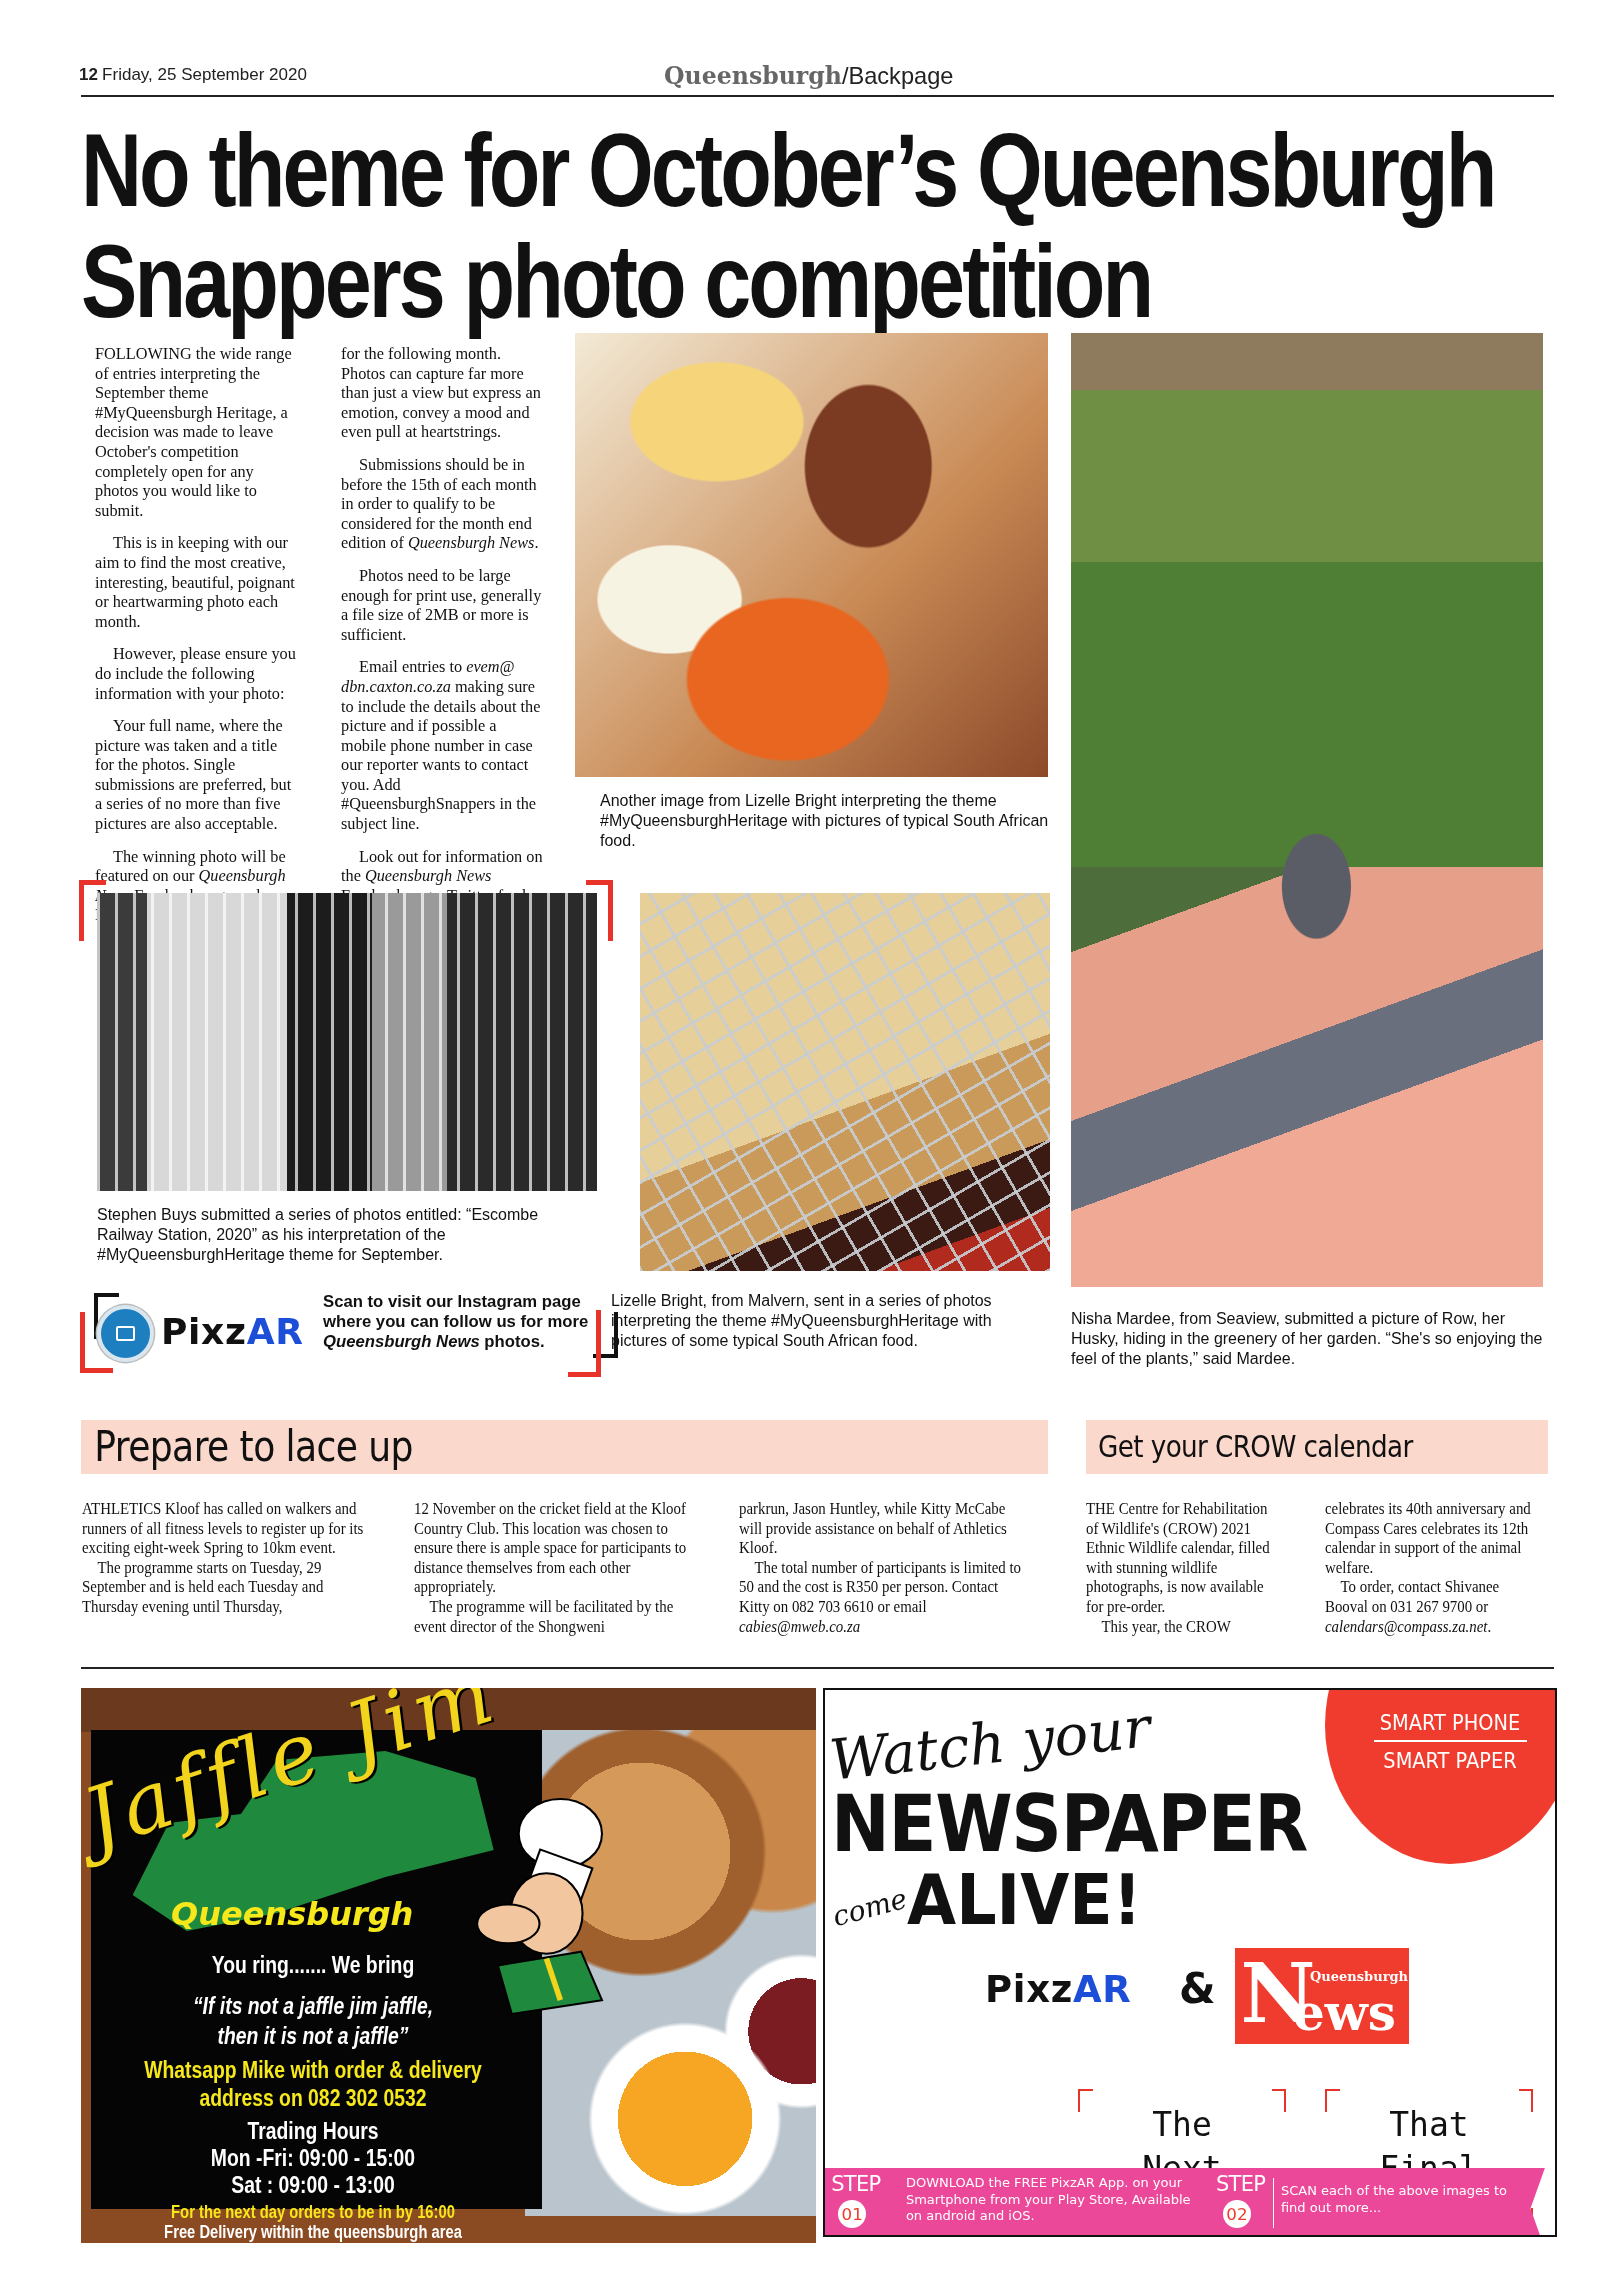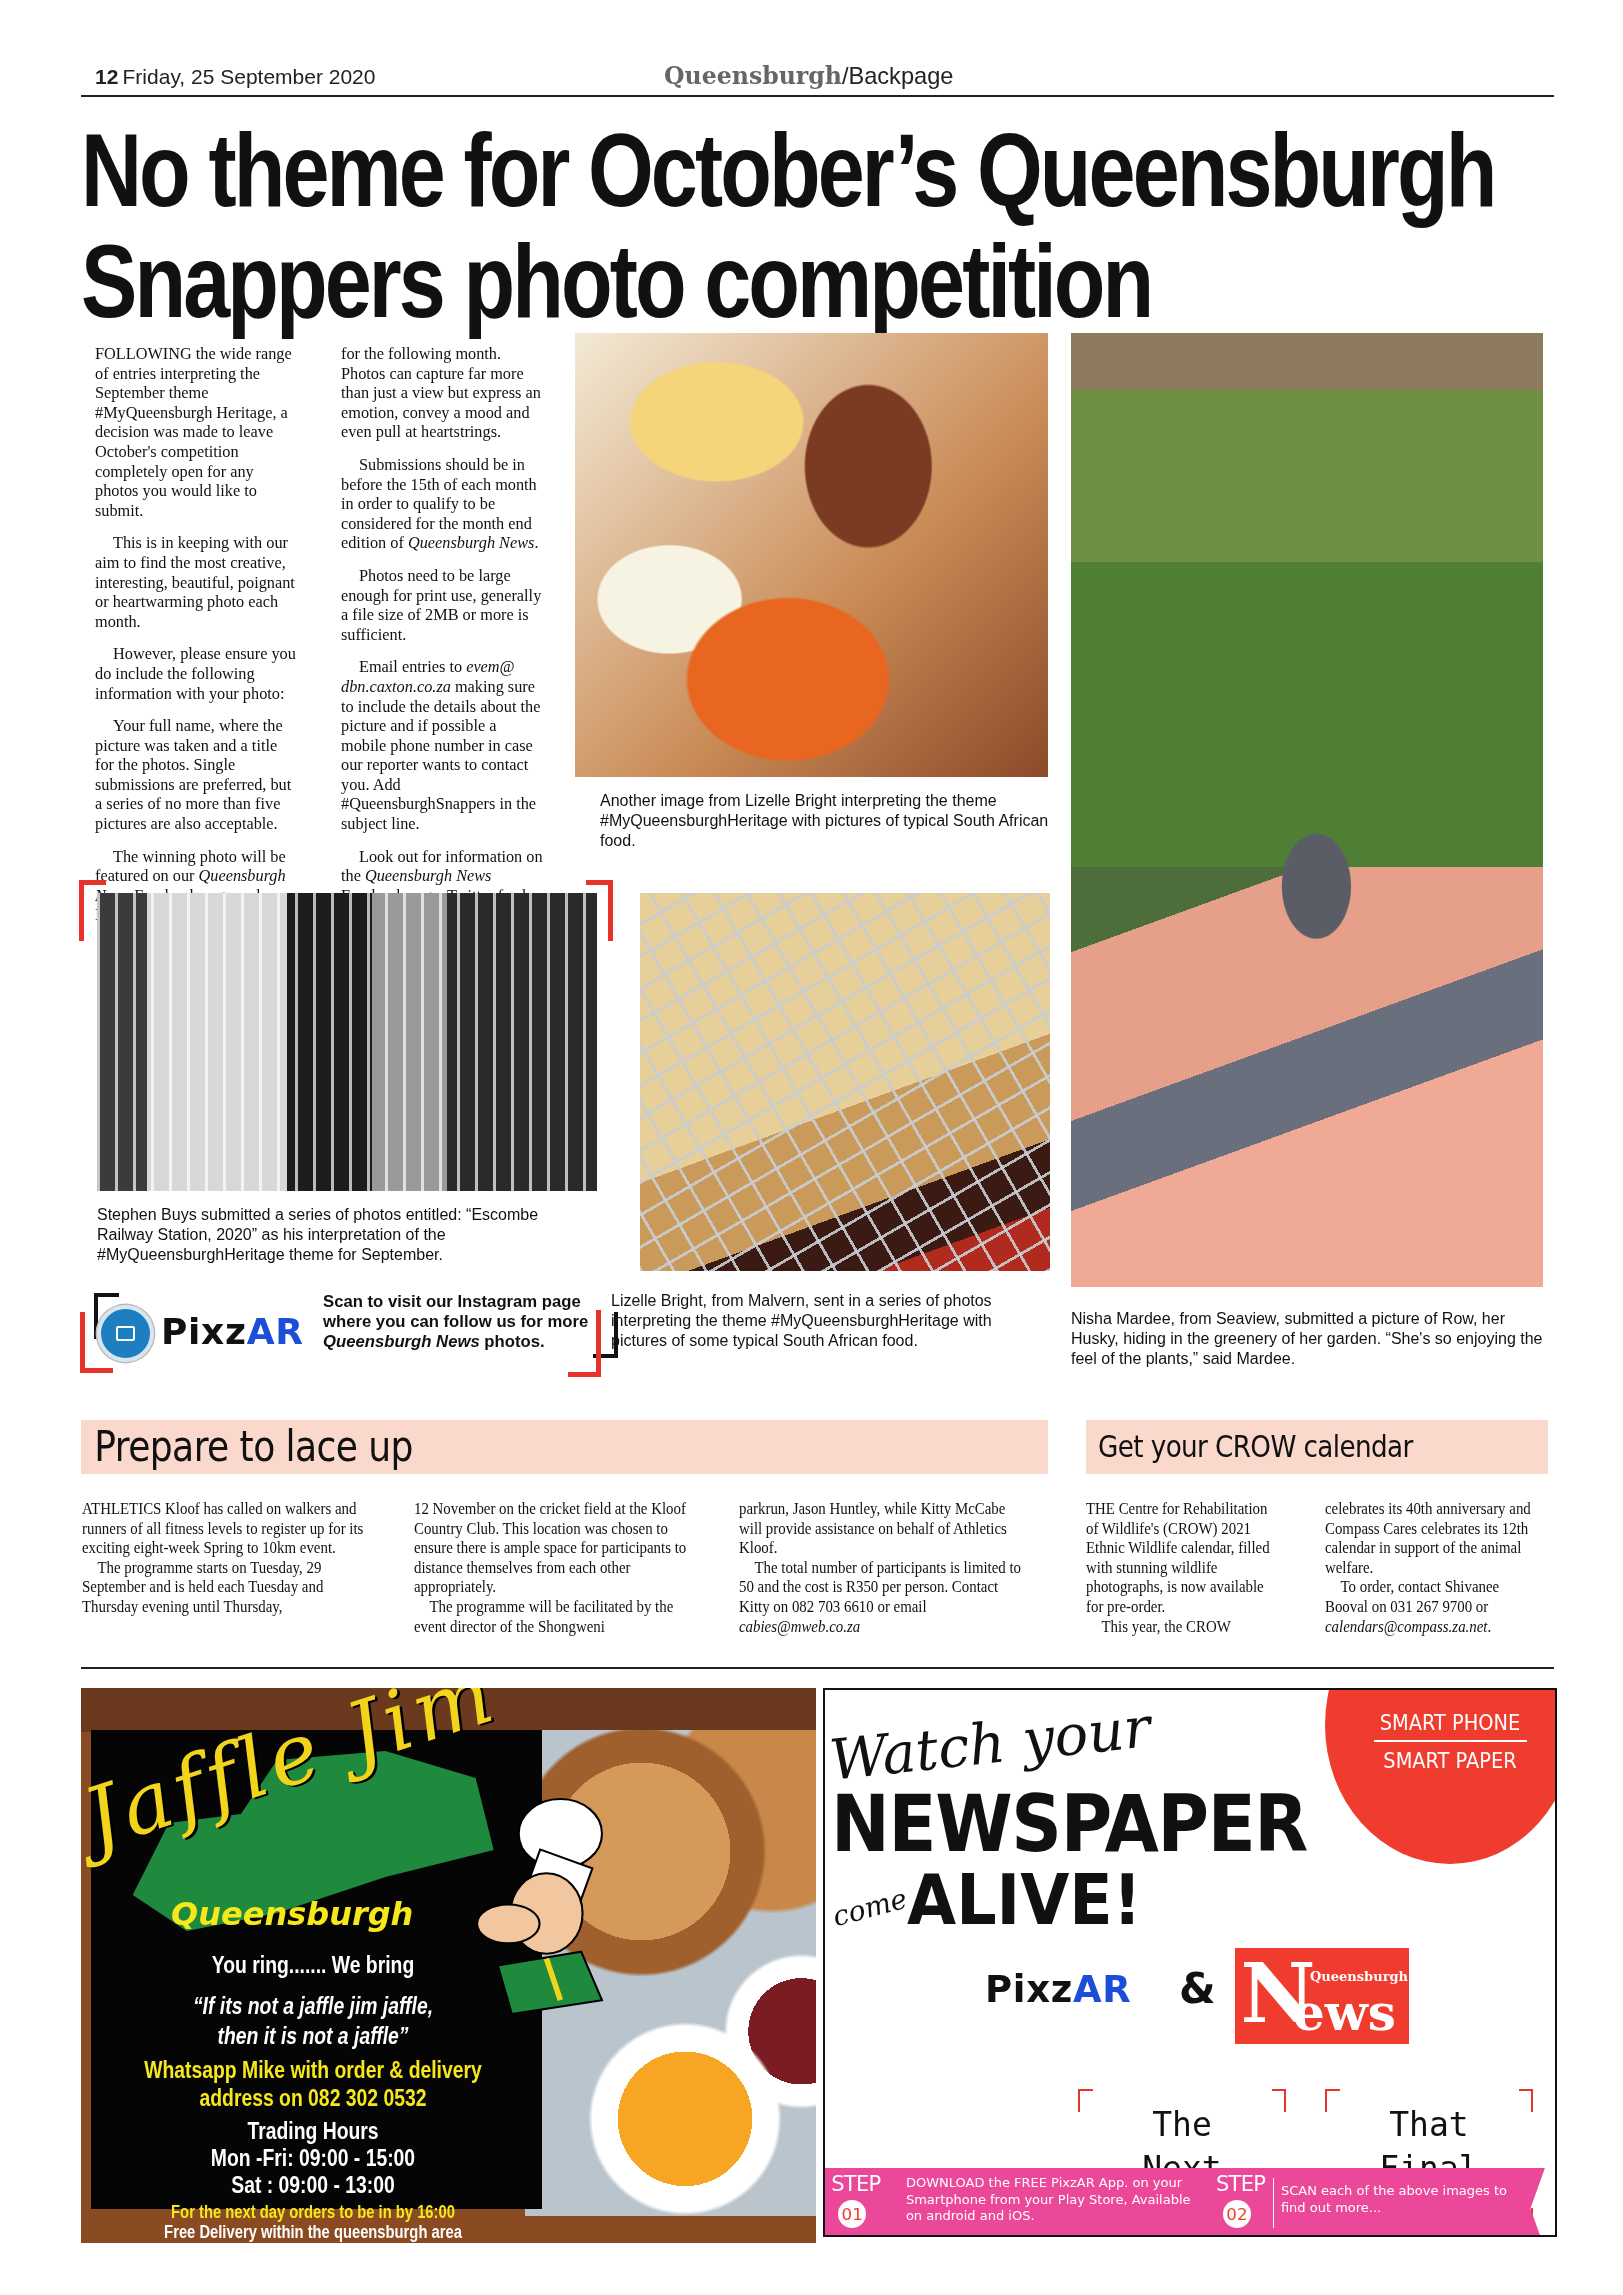--- a/index.html
+++ b/index.html
@@ -1,19 +1,19 @@
 <!DOCTYPE html>
 <html style="font-size:11px"><head>
 <meta charset="utf-8">
 <style>
   html,body{margin:0;padding:0;background:#fff;}
   body{width:1624px;height:2295px;position:relative;overflow:hidden;font-family:"Liberation Serif",serif;color:#111;}
   .abs{position:absolute;}
   
-  .folio{left:95px;top:65px;font-family:"Liberation Sans",sans-serif;font-size:21px;color:#222;}
+  .folio{left:79px;top:65px;font-family:"Liberation Sans",sans-serif;font-size:17px;color:#222;}
   .folio b{font-weight:bold;margin-right:4.2px;}
   .section{left:664px;top:62px;font-size:23.6px;color:#222;}
   .section .brand{font-family:"DejaVu Serif",serif;font-weight:bold;color:#666;}
   .section .slash{font-family:"Liberation Sans",sans-serif;}
   .section .page{font-family:"Liberation Sans",sans-serif;}
   .rule{left:81px;width:1473px;height:2.1px;background:#222;}
   .headline{left:81px;top:115px;width:1485px;font-family:"Liberation Sans",sans-serif;font-weight:bold;font-size:103px;line-height:111px;letter-spacing:-3.5px;transform:scaleX(0.82);transform-origin:left top;white-space:nowrap;}
   
   .col{font-size:16.3px;line-height:19.6px;text-align:left;}
   .col p{margin:13px;}

